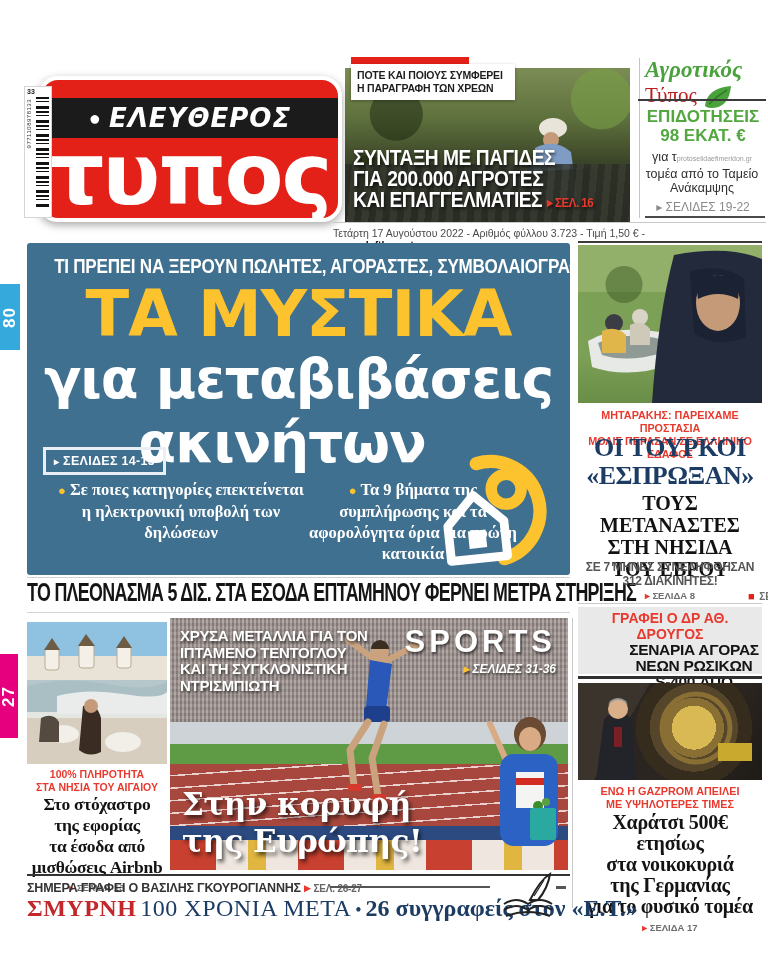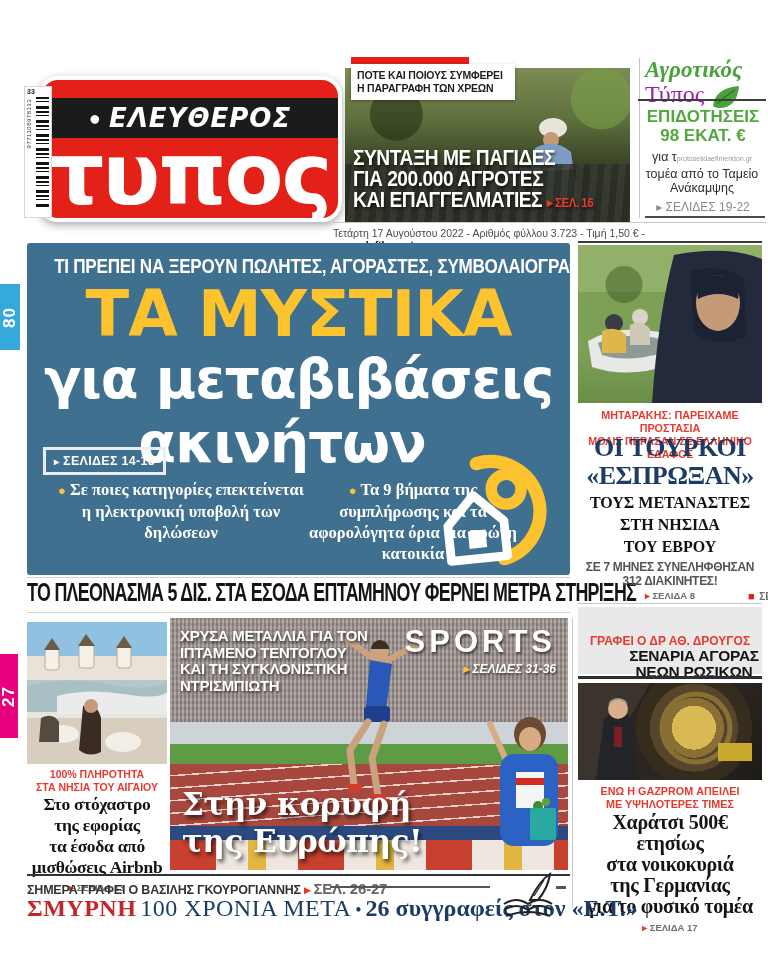--- a/index.html
+++ b/index.html
@@ -42,21 +42,21 @@
   .debt-kicker div{font-size:10.5px;font-weight:800;color:#1d1d1d;line-height:13px;letter-spacing:-.2px;}
   .debt-head{left:353px;top:147px;width:276px;color:#fff;font-weight:800;}
   .debt-head .l{font-size:20px;line-height:21px;letter-spacing:-.5px;transform:scale(.96,1.12);transform-origin:0 50%;white-space:nowrap;}
   .pgref{font-weight:700;color:#e8392e;}
   .pgref .arr{color:#e8392e;}
 
   
   .vr{background:#c4c4c4;}
   .agro{left:645px;top:58px;width:118px;}
   .agro .b1{color:#4aa23c;font-family:"Liberation Serif",serif;font-style:italic;font-weight:700;font-size:23px;line-height:24px;}
-  .agro .b2{color:#a21caf;font-family:"Liberation Serif",serif;font-size:24px;line-height:22px;display:inline-block;}
+  .agro .b2{color:#b91c1c;font-family:"Liberation Serif",serif;font-size:21px;line-height:22px;display:inline-block;}
   .agro-rule{left:638px;top:99px;width:128px;height:2px;background:#3c3c3c;}
   .agro-h{left:640px;top:107px;width:126px;color:#52a73f;font-weight:800;font-size:17px;line-height:19px;}
   .agro-body{left:636px;top:150px;width:132px;font-size:12.5px;line-height:14.5px;color:#2e2e2e;font-weight:500;}
   .agro-body .wm{font-size:7px;color:#9a9a9a;font-weight:400;}
   .agro-ref{left:640px;top:200px;width:126px;font-size:12px;color:#8a8a8a;}
   .agro-rule2{left:645px;top:216px;width:120px;height:2px;background:#4a4a4a;}
 
   
   .date-rule{left:333px;top:222px;width:433px;height:1px;background:#c9c9c9;}
   .dateline{left:333px;top:227px;width:433px;font-size:10.5px;color:#4a4a4a;}
@@ -116,41 +116,41 @@
   .col-rule-top{left:578px;top:241px;width:184px;height:2px;background:#3a3a3a;}
   .colvr{left:572px;top:618px;width:1px;height:290px;background:#c9c9c9;}
   .evros-photo{left:578px;top:245px;width:184px;height:158px;
      background:radial-gradient(circle at 25% 25%,rgba(40,70,20,.4) 0 18px,transparent 19px),
                 linear-gradient(180deg,#92b06a 0 30%,#7da057 30% 70%,#6a8d47 100%);}
   .rk{color:#e8392e;font-weight:800;font-size:10.8px;line-height:13px;}
   .ev-kicker{left:578px;top:409px;width:184px;}
   .ev-navy{left:578px;top:434px;width:184px;color:#1c3c63;font-family:"Liberation Serif",serif;font-weight:700;
            font-size:26px;line-height:28px;letter-spacing:-.5px;}
   .ev-black{left:574px;top:492px;width:192px;color:#121212;font-family:"Liberation Serif",serif;font-weight:700;
-            font-size:16px;line-height:22px;}
+            font-size:20px;line-height:22px;}
   .ev-sub{left:578px;top:560px;width:184px;color:#555;font-weight:700;font-size:12px;line-height:14px;letter-spacing:-.3px;}
   .ev-ref{left:578px;top:590px;width:184px;font-size:9.5px;color:#6e6e6e;font-weight:700;}
   .s400-rule{left:578px;top:603px;width:184px;height:1px;background:#c9c9c9;}
   .s400{left:578px;top:607px;width:184px;height:64px;background:#e9e9e9;padding-top:3px;}
-  .s400 .k{color:#e8392e;font-weight:800;font-size:12px;margin-top:24px;}
+  .s400 .k{color:#e8392e;font-weight:800;font-size:14px;}
   .s400 .h{color:#141414;font-weight:800;font-size:15.5px;line-height:16px;letter-spacing:-.3px;padding-left:48px;}
   .s400 .r{font-size:9px;color:#6e6e6e;font-weight:700;margin-top:2px;}
   .s400-thick{left:578px;top:676px;width:184px;height:3px;background:#2f2f2f;}
   .scholz-photo{left:578px;top:683px;width:184px;height:97px;
      background:radial-gradient(circle at 63% 46%,#d9b954 0 22px,#8a6f35 22px 30px,#55452a 30px 44px,#352c1e 44px 58px,transparent 58px),
                 linear-gradient(120deg,#3a342c 0 30%,#2a2520 30% 70%,#1e1a16 100%);}
   .gas-kicker{left:578px;top:785px;width:184px;}
   .gas-head{left:574px;top:812px;width:192px;color:#141414;font-family:"Liberation Serif",serif;font-weight:700;
             font-size:20px;line-height:21px;letter-spacing:-.3px;}
   .gas-ref{left:578px;top:922px;width:184px;font-size:9.5px;color:#6e6e6e;font-weight:700;}
 
   
   .sm-rule{left:27px;top:874px;width:543px;height:2px;background:#333;}
   .sm-kicker{left:27px;top:880px;width:470px;font-size:12.5px;font-weight:800;color:#333;letter-spacing:-.2px;white-space:nowrap;}
-  .sm-kicker .sr{font-size:15px;color:#666;font-weight:700;}
+  .sm-kicker .sr{font-size:10px;color:#666;font-weight:700;}
   .sm-line{left:330px;top:886px;width:160px;height:2px;background:#555;}
   .sm-dash{left:556px;top:886px;width:10px;height:3px;background:#555;}
   .sm-title{left:27px;top:895px;width:475px;white-space:nowrap;font-family:"Liberation Serif",serif;}
   .sm-title .red{color:#c3272b;font-weight:700;font-size:24px;letter-spacing:.5px;}
   .sm-title .navy{color:#1c3c63;font-size:24px;letter-spacing:.5px;}
   .sm-title .dot{color:#1c3c63;font-size:18px;}
   .sm-title .bold{color:#1c3c63;font-weight:700;font-size:24px;}
   .bookicon{left:500px;top:872px;width:60px;height:46px;}
 </style>
 </head>

